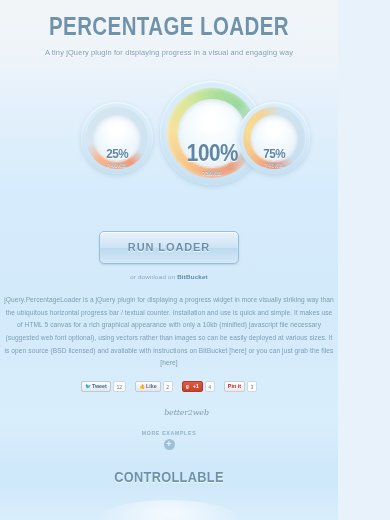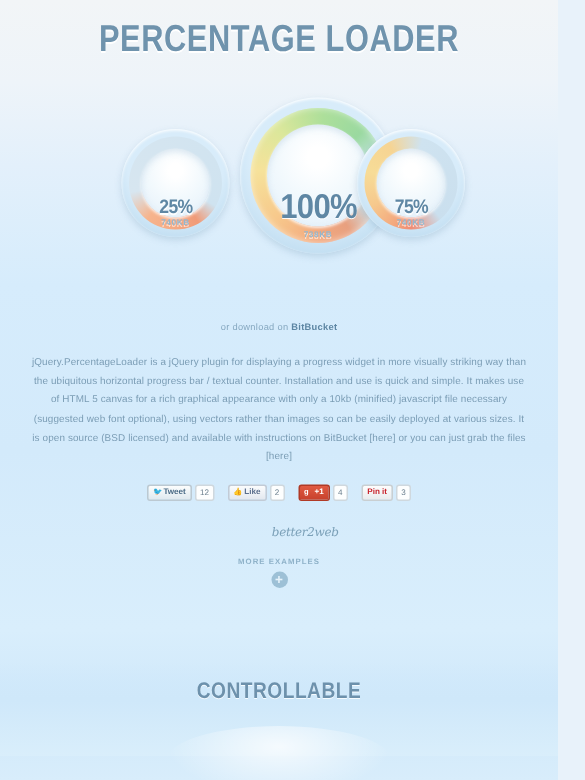--- a/index.html
+++ b/index.html
@@ -7,21 +7,21 @@
   body {
     width: 390px;
     height: 520px;
     overflow: hidden;
     font-family: "Liberation Sans", sans-serif;
     background: #e8f2fa;
   }
 
   .page {
     position: relative;
-    width: 372px;
+    width: 338px;
     height: 520px;
     background: linear-gradient(180deg,
       #f2f5f7 0px,
       #eef4f9 55px,
       #e3f0fb 110px,
       #d6ecfc 190px,
       #d3eafb 300px,
       #d9eefc 420px,
       #cfe8fa 470px,
       #d8edfb 520px);
@@ -313,21 +313,21 @@
     font-weight: bold;
     line-height: 10px;
     text-align: center;
     cursor: pointer;
   }
 
   
   .section-two {
     position: absolute;
     left: 0; right: 0;
-    bottom: 16px;
+    bottom: 0;
     height: 62px;
     text-align: center;
     background: linear-gradient(180deg, rgba(205,232,250,0) 0%, #cfe8fa 40%, #d9eefb 100%);
   }
 
   .section-title {
     padding-top: 10px;
     font-size: 15px;
     font-weight: bold;
     letter-spacing: 0.4px;
@@ -345,20 +345,21 @@
     background: radial-gradient(ellipse at 50% 30%, rgba(255,255,255,0.75), rgba(255,255,255,0) 70%);
   }
 </style>
 </head>
 <body>
 
 <div class="page">
 
   <div class="header">
     <div class="site-title">PERCENTAGE LOADER</div>
+    <div class="site-tagline">A tiny jQuery plugin for displaying progress in a visual and engaging way</div>
   </div>
 
   <div class="loaders">
 
     <div class="loader" id="loader-left">
       <div class="loader-outer"></div>
       <div class="loader-arc"></div>
       <div class="loader-inner">
         <span class="loader-value">25%</span>
       </div>
@@ -379,20 +380,21 @@
       <div class="loader-arc"></div>
       <div class="loader-inner">
         <span class="loader-value">75%</span>
       </div>
       <div class="loader-label">740KB</div>
     </div>
 
   </div>
 
   <div class="cta-wrap">
+    <div class="run-button">RUN LOADER</div>
     <div class="download-note">
       <span>or download on </span><span class="bitbucket">BitBucket</span>
     </div>
   </div>
 
   <div class="description">jQuery.PercentageLoader is a jQuery plugin for displaying a progress widget in more visually striking way than the ubiquitous horizontal progress bar / textual counter. Installation and use is quick and simple. It makes use of HTML 5 canvas for a rich graphical appearance with only a 10kb (minified) javascript file necessary (suggested web font optional), using vectors rather than images so can be easily deployed at various sizes. It is open source (BSD licensed) and available with instructions on BitBucket [here] or you can just grab the files [here]</div>
 
   <div class="social-row">
 
     <div class="social-item">

